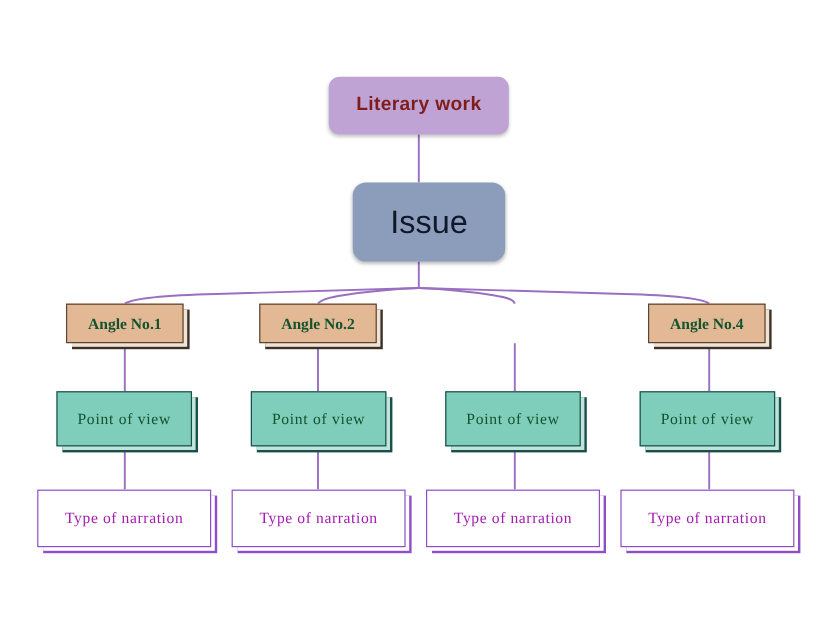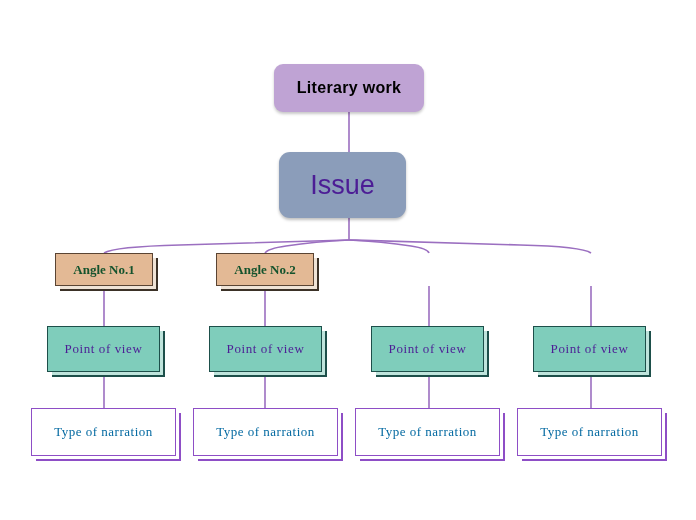--- a/index.html
+++ b/index.html
@@ -26,34 +26,34 @@
     justify-content:center;
     text-align:center;
     user-select:none;
   }
 
   
   .node-root{
     left:274px; top:64px; width:150px; height:48px;
     background:#bfa3d4;
     border-radius:9px;
-    color:#000000;
+    color:#7f1d1d;
     font-family:"Liberation Sans", sans-serif;
     font-weight:bold;
     font-size:16px;
     letter-spacing:.3px;
     box-shadow:0 2px 3px rgba(0,0,0,.22);
   }
 
   
   .node-issue{
-    left:279px; top:152px; width:127px; height:66px;
+    left:294px; top:152px; width:127px; height:66px;
     background:#8b9dba;
     border-radius:11px;
-    color:#4c1d95;
+    color:#0f172a;
     font-family:"Liberation Sans", sans-serif;
     font-size:27px;
     box-shadow:0 2px 3px rgba(0,0,0,.25);
   }
 
   
   .node-angle{
     top:253px; width:98px; height:33px;
     background:#e3b995;
     border:1px solid #5a4433;
@@ -62,33 +62,33 @@
     font-weight:bold;
     font-size:13px;
     box-shadow:4px 4px 0 -1px #efe3d6, 5px 5px 0 0 #3b3127;
   }
 
   
   .node-pov{
     top:326px; width:113px; height:46px;
     background:#7fcdbb;
     border:1px solid #1d4f4a;
-    color:#4c1d95;
+    color:#14532d;
     font-family:"Liberation Serif", serif;
     font-size:13px;
     letter-spacing:.6px;
     box-shadow:4px 4px 0 -1px #bfe4dc, 5px 5px 0 0 #1d4f4a;
   }
 
   
   .node-type{
     top:408px; width:145px; height:48px;
     background:#ffffff;
     border:1.5px solid #8e4ec6;
-    color:#0369a1;
+    color:#a21caf;
     font-family:"Liberation Serif", serif;
     font-size:13px;
     letter-spacing:.5px;
     box-shadow:4px 4px 0 -1px #ffffff, 5px 5px 0 0 #8e4ec6;
   }
 
   
   .col0{left:55px;}
   .col1{left:216px;}
   .col2{left:378px;}
@@ -140,20 +140,23 @@
   <div class="node node-issue">
     <span>Issue</span>
   </div>
 
   <div class="node node-angle col0">
     <span>Angle No.1</span>
   </div>
   <div class="node node-angle col1">
     <span>Angle No.2</span>
   </div>
+  <div class="node node-angle col3">
+    <span>Angle No.4</span>
+  </div>
 
   <div class="node node-pov col0">
     <span>Point  of  view</span>
   </div>
   <div class="node node-pov col1">
     <span>Point  of  view</span>
   </div>
   <div class="node node-pov col2">
     <span>Point  of  view</span>
   </div>

